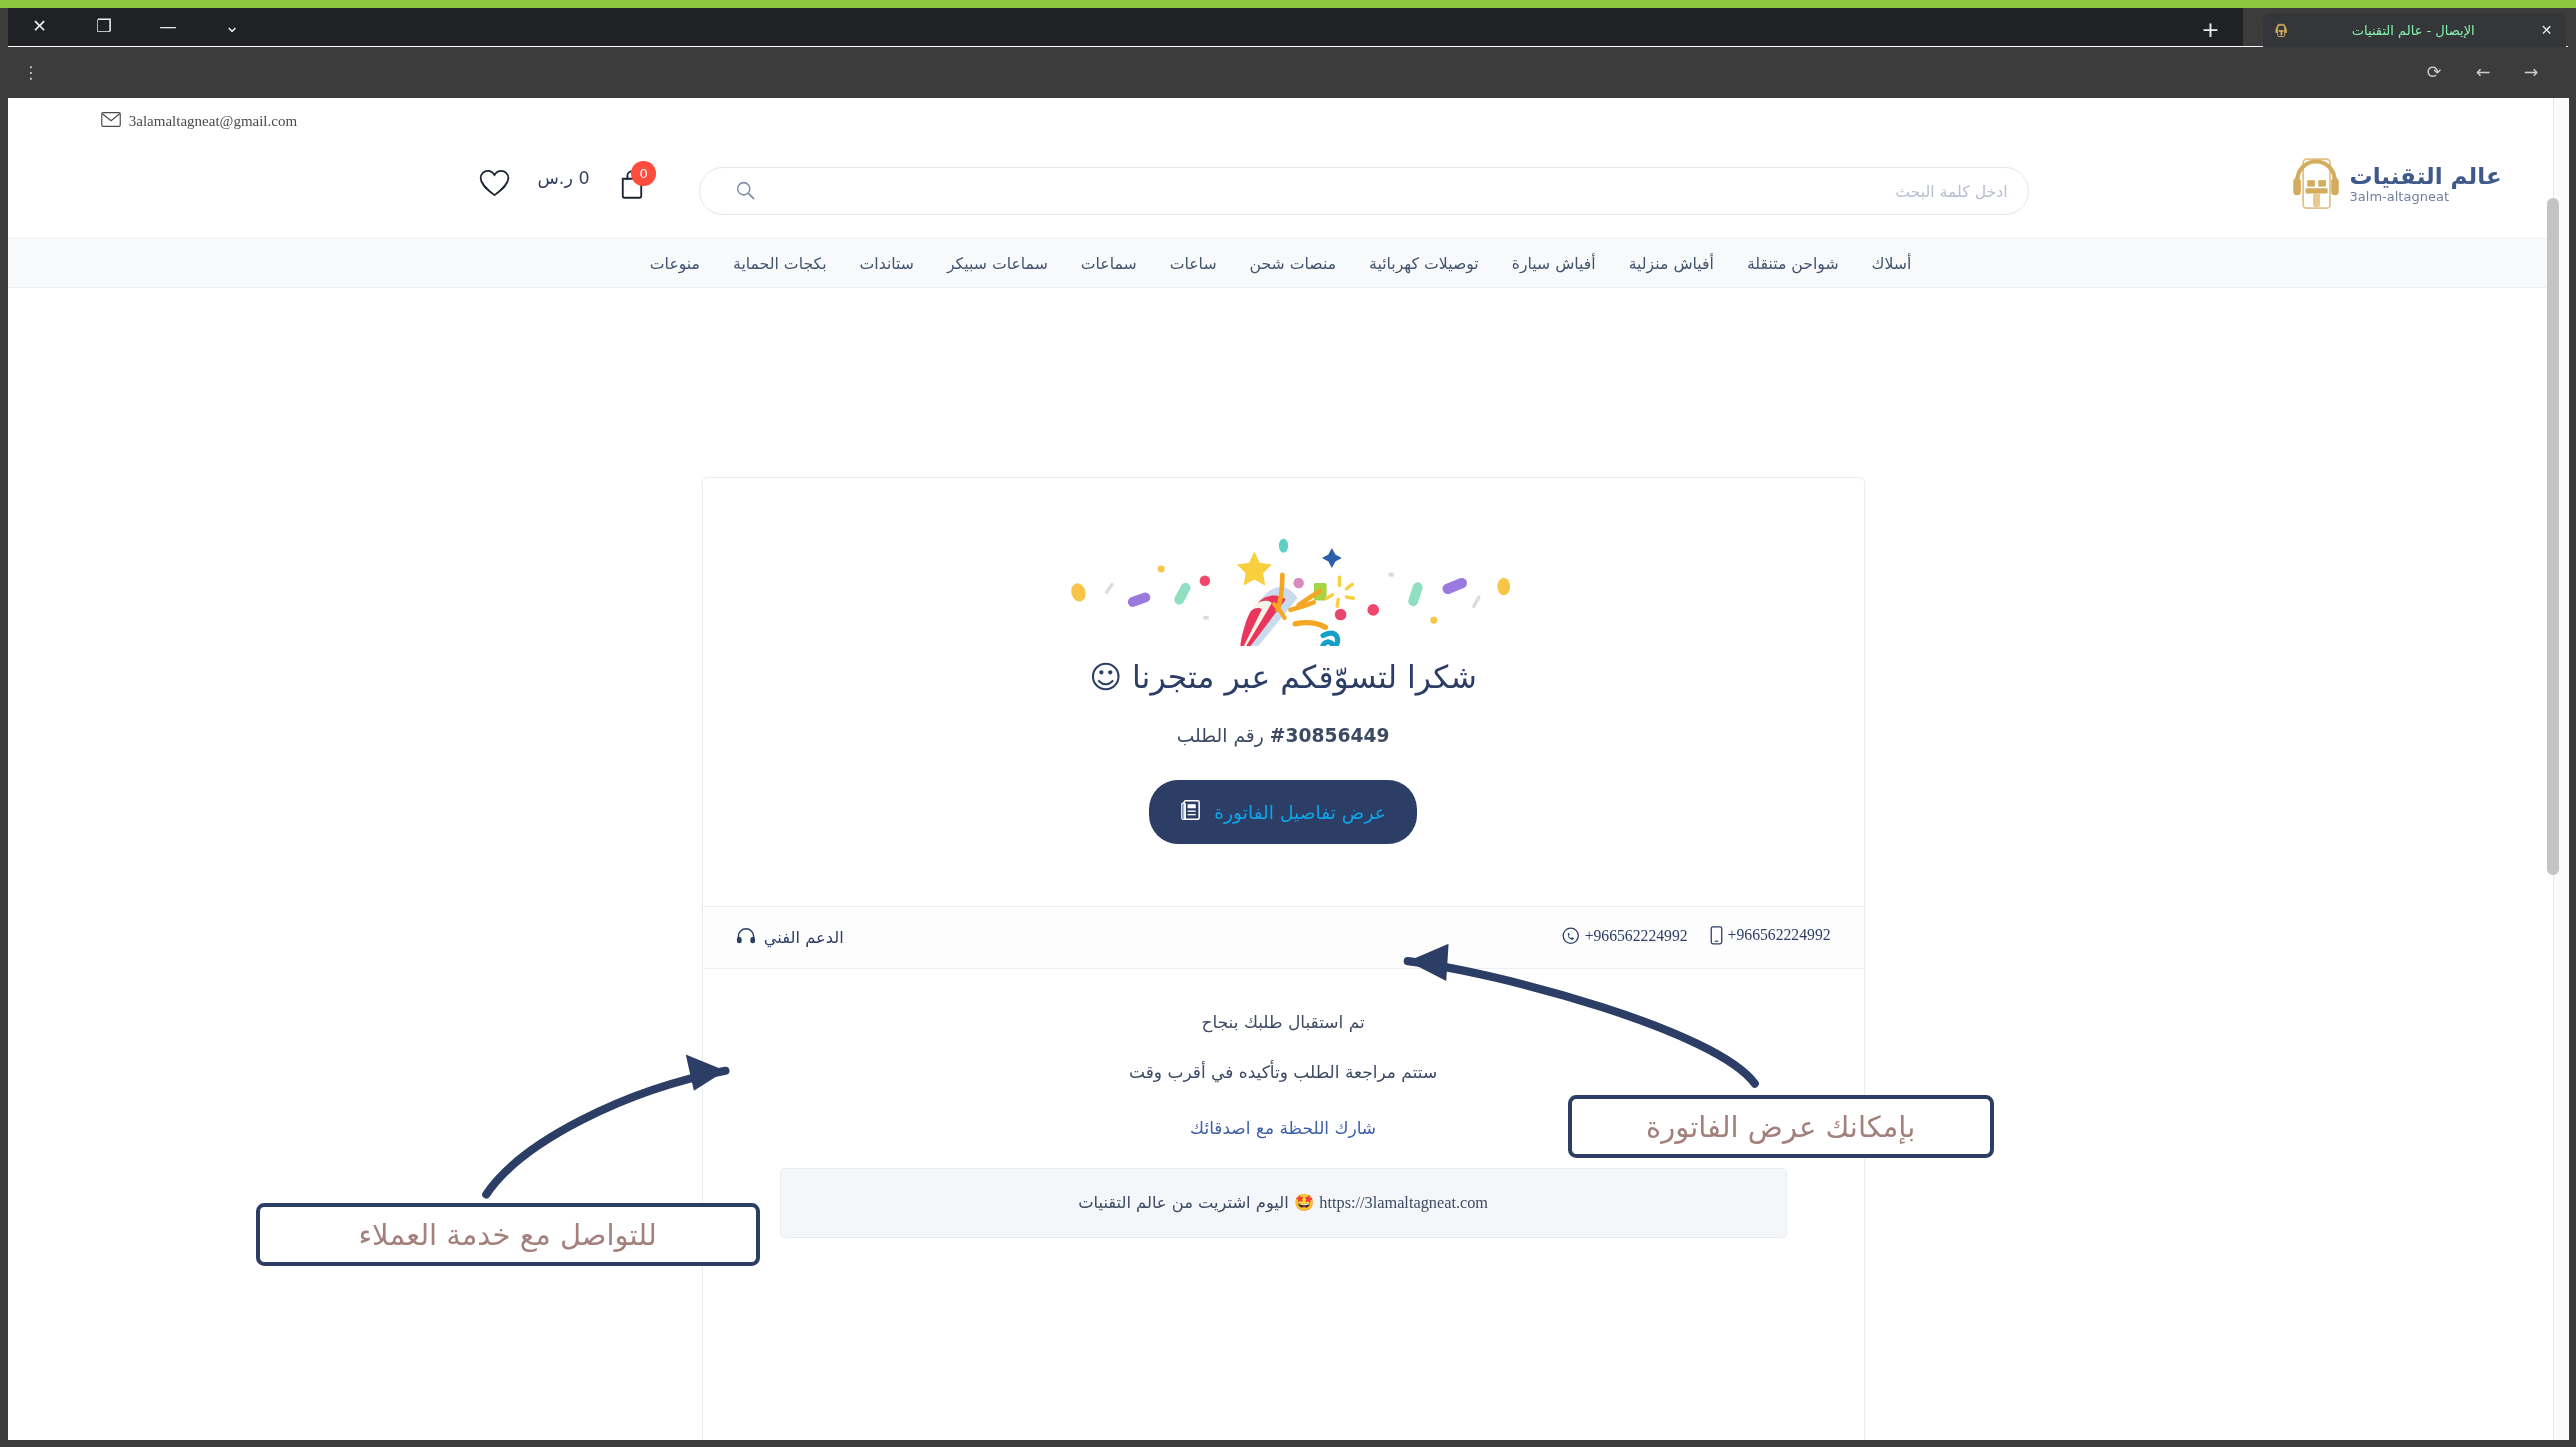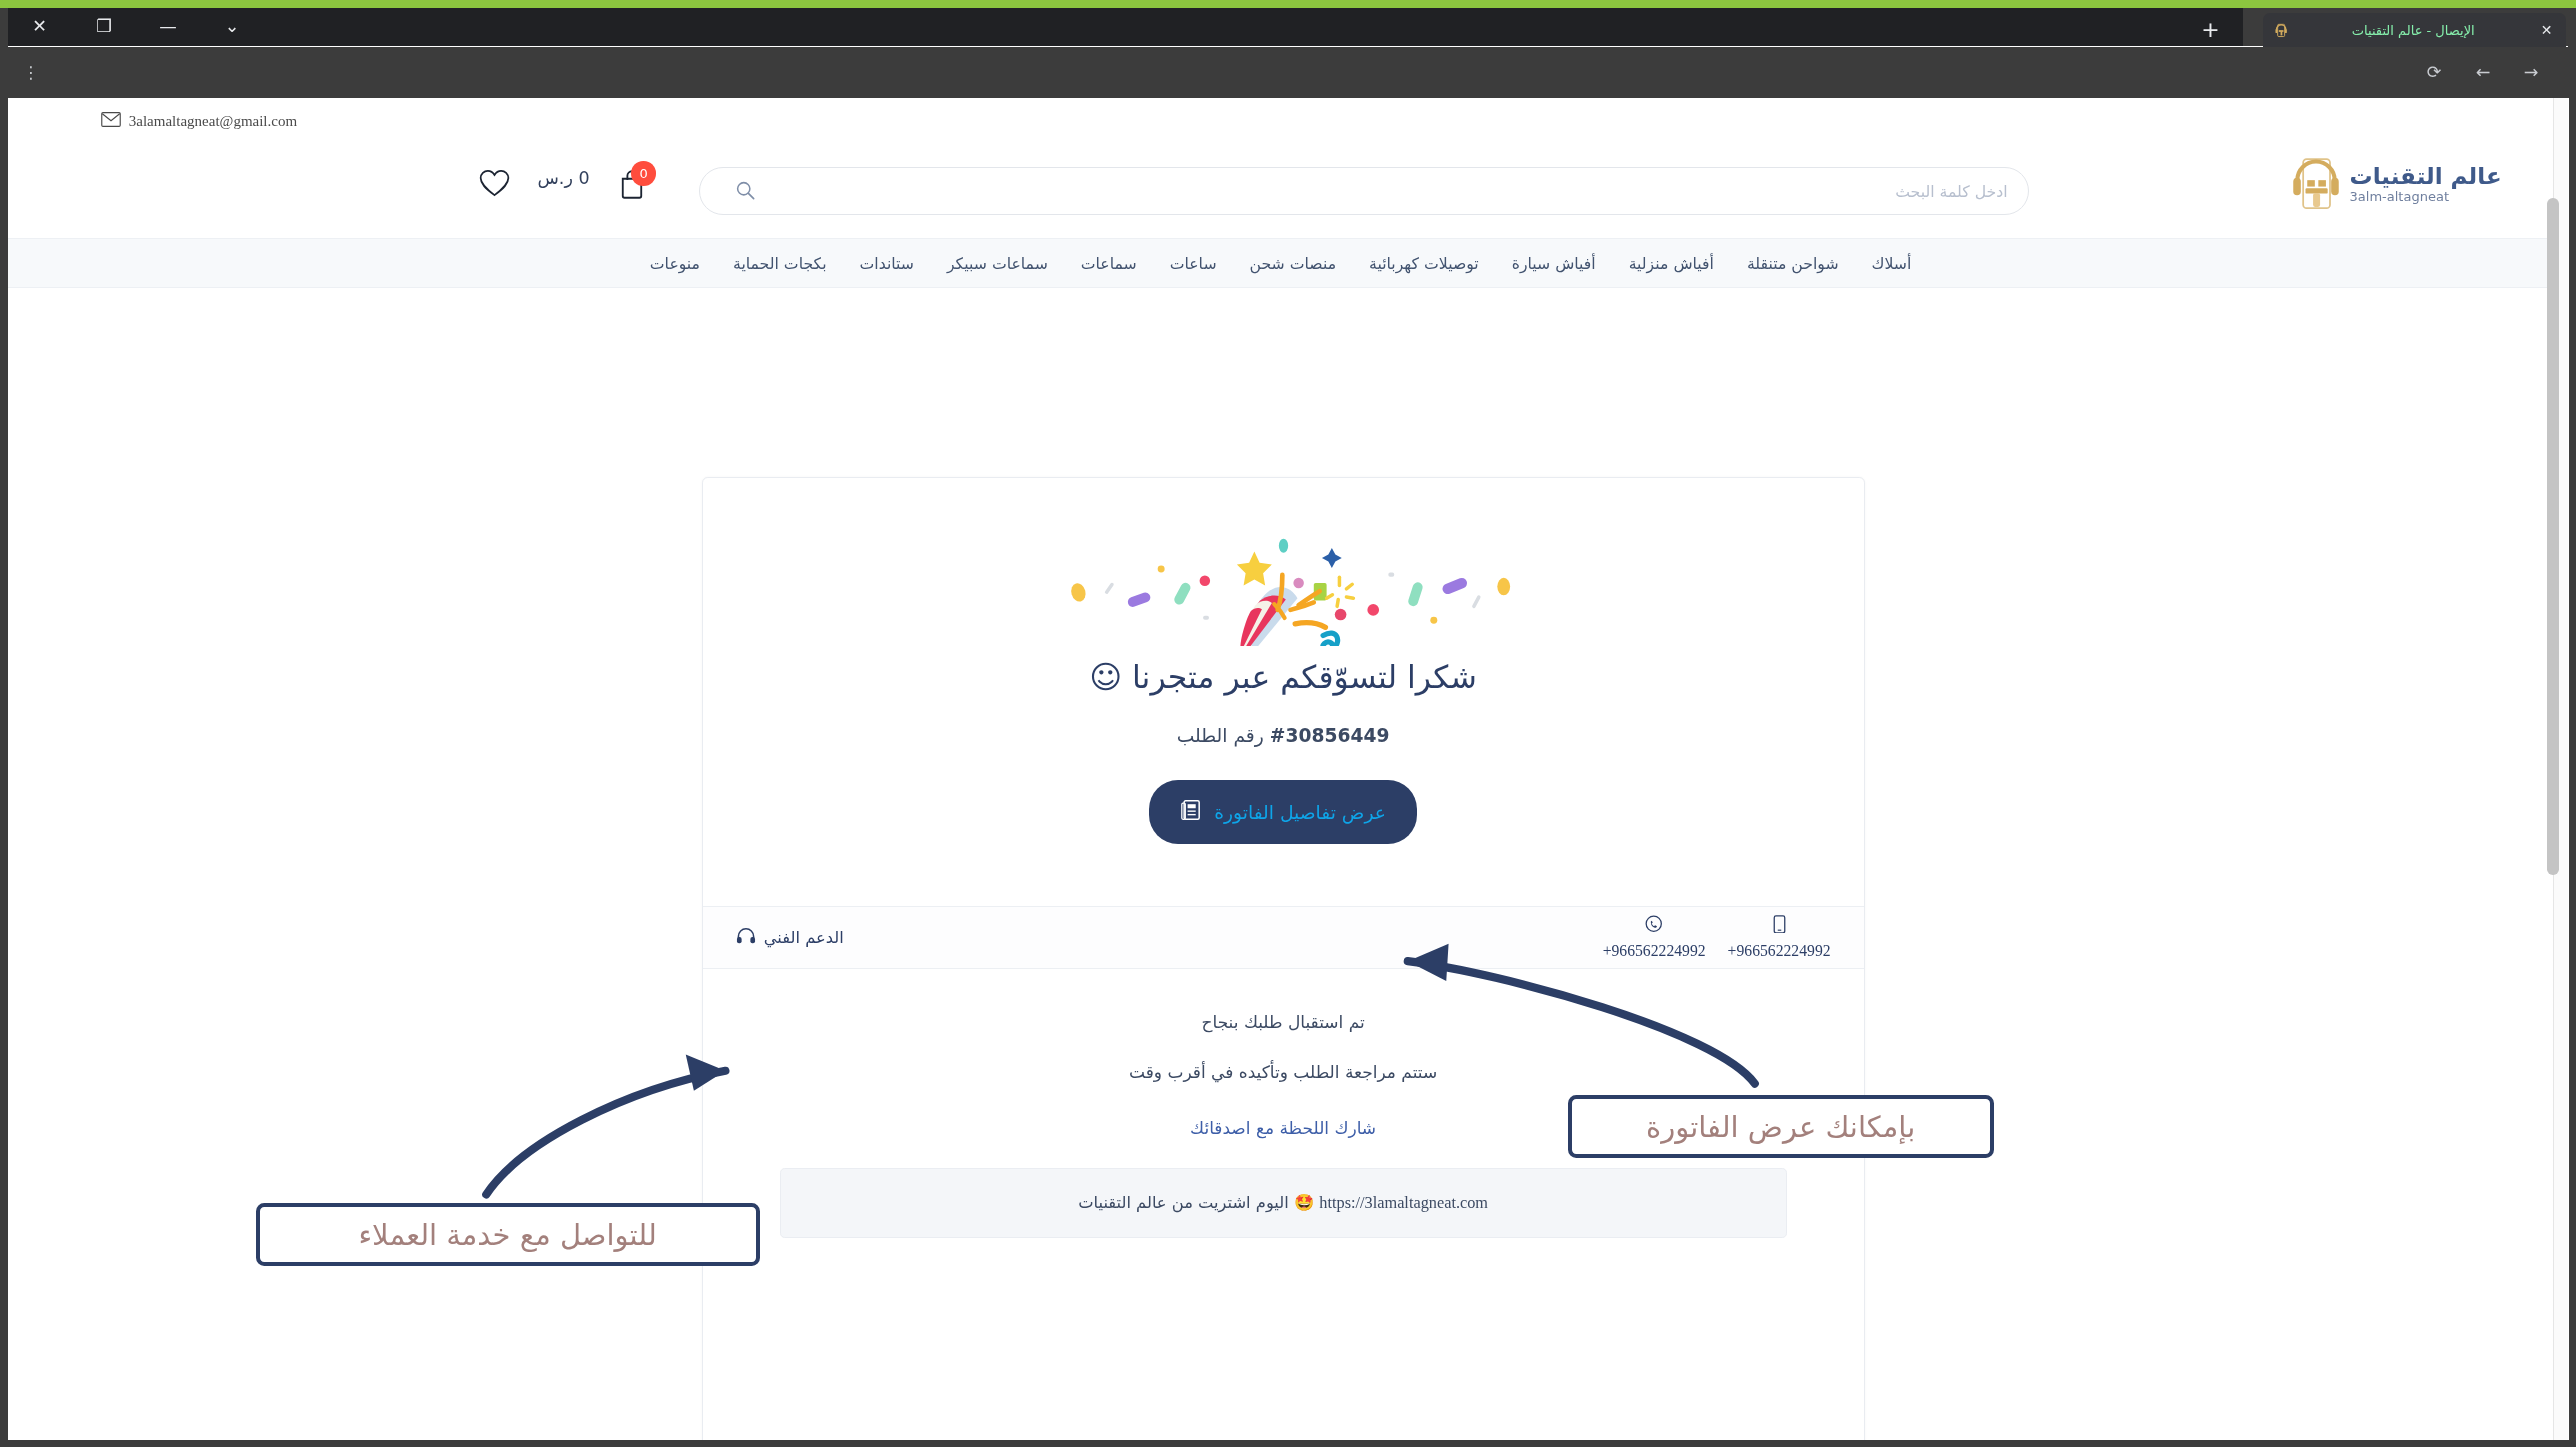--- a/index.html
+++ b/index.html
@@ -232,21 +232,21 @@
     background: #fdfdfe;
     display: flex; flex-direction: row-reverse; align-items: center;
     padding: 0 33px; gap: 22px;
   }
   #support-label {
     display: flex; flex-direction: row-reverse; align-items: center; gap: 8.2px;
     font-size: 16.3px; color: #2c3e66;
   }
   #support-spacer { flex: 1 1 auto; }
   .support-contact {
-    display: flex; flex-direction: column; align-items: center; gap: 5px;
+    display: flex; flex-direction: row; gap: 5px;
     font-size: 15.7px; color: #2c3e66; direction: ltr;
     font-family: "Liberation Serif", serif;
   }
 
   #status-lines { margin-top: 43px; text-align: center; }
   .status-line { font-size: 17px; color: #3c4a63; margin-bottom: 30px; }
 
   #share-heading {
     text-align: center; font-size: 17px; color: #3d5ea8; margin-top: 36px;
   }

